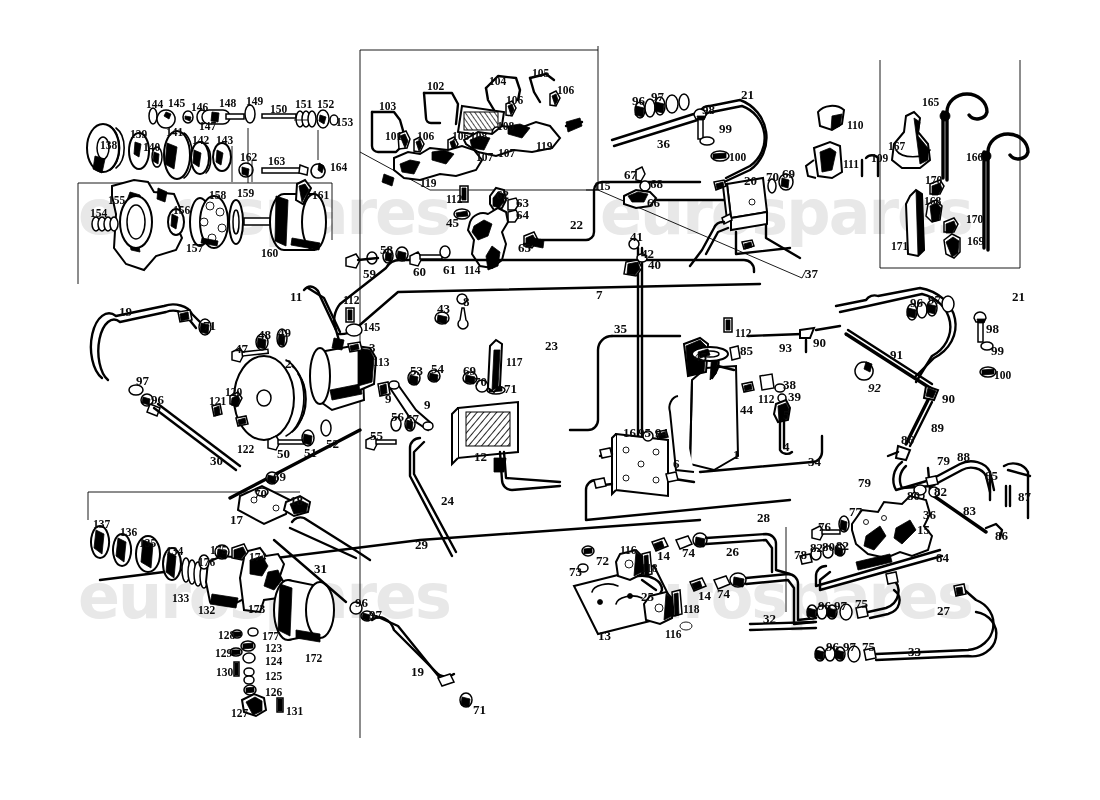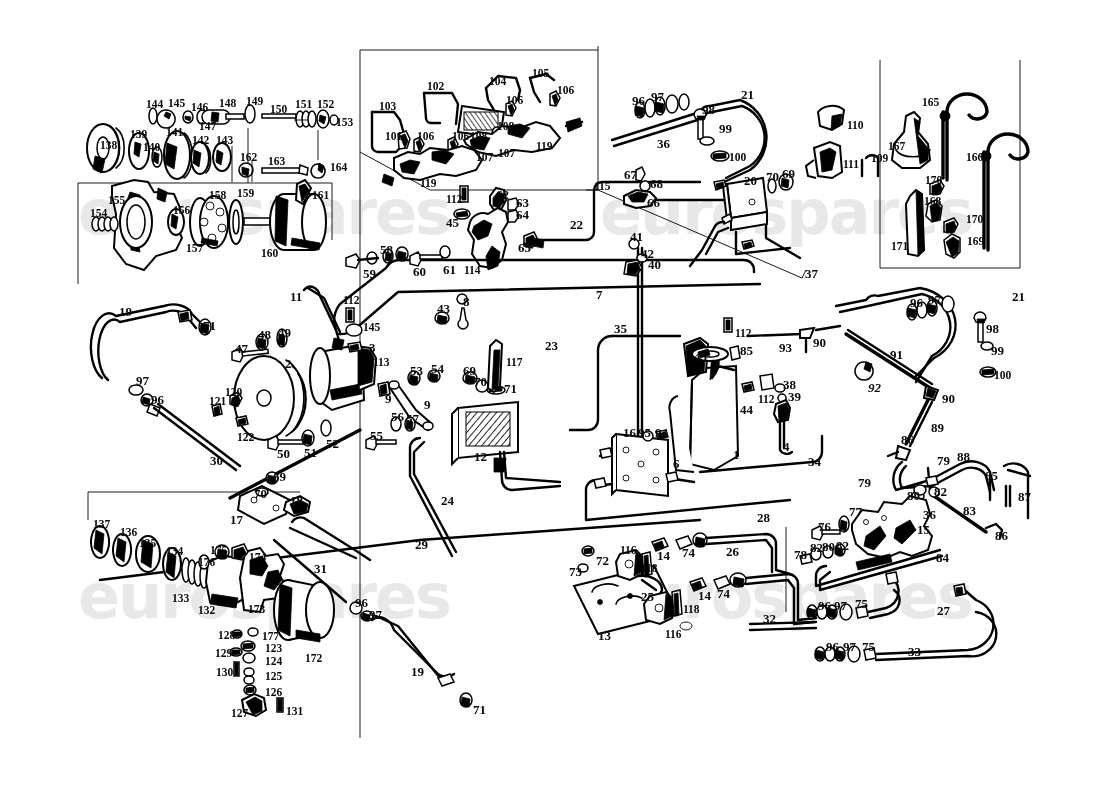--- a/index.html
+++ b/index.html
@@ -923,21 +923,21 @@
       <div class="lbl" style="left: 655px; top: 426px;">94</div>
       <div class="lbl" style="left: 673px; top: 457px;">6</div>
       <div class="lbl" style="left: 733px; top: 448px;">1</div>
       <div class="lbl" style="left: 757px; top: 511px;">28</div>
       <div class="lbl" style="left: 235px; top: 342px;">47</div>
       <div class="lbl" style="left: 258px; top: 328px;">48</div>
       <div class="lbl" style="left: 278px; top: 326px;">49</div>
       <div class="lbl" style="left: 285px; top: 357px;">2</div>
       <div class="lbl sm" style="left: 209px; top: 396px; text-align: center;">121</div>
       <div class="lbl sm" style="left: 225px; top: 387px;">120</div>
-      <div class="lbl sm" style="left: 237px; top: 432px;">122</div>
+      <div class="lbl sm" style="left: 237px; top: 444px;">122</div>
       <div class="lbl" style="left: 277px; top: 447px;">50</div>
       <div class="lbl" style="left: 304px; top: 446px;">51</div>
       <div class="lbl" style="left: 326px; top: 437px;">52</div>
       <div class="lbl" style="left: 370px; top: 429px;">55</div>
       <div class="lbl" style="left: 391px; top: 410px;">56</div>
       <div class="lbl" style="left: 406px; top: 412px;">57</div>
       <div class="lbl" style="left: 410px; top: 364px;">53</div>
       <div class="lbl" style="left: 431px; top: 362px;">54</div>
       <div class="lbl" style="left: 385px; top: 392px;">9</div>
       <div class="lbl" style="left: 424px; top: 398px;">9</div>

